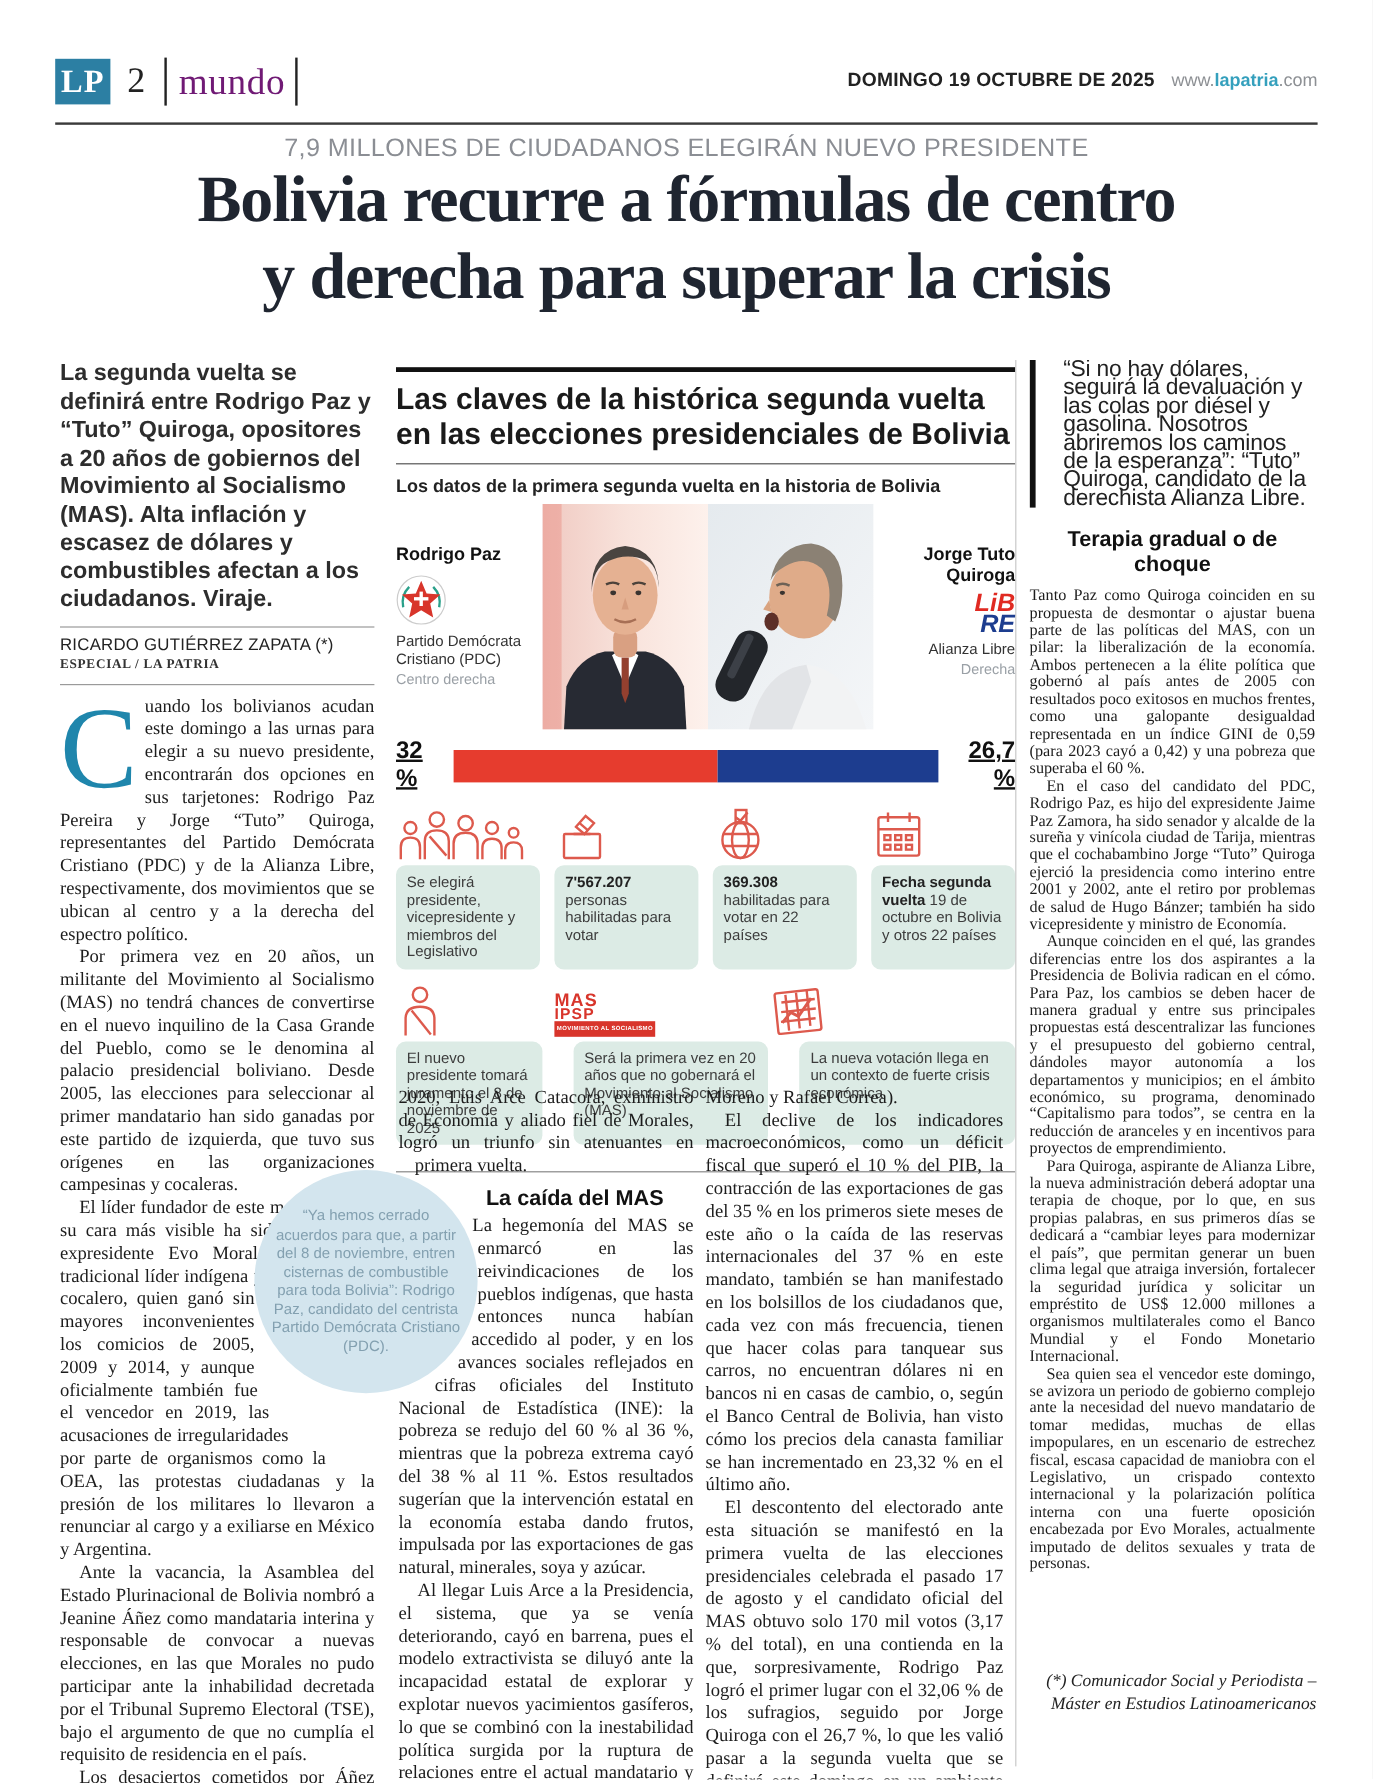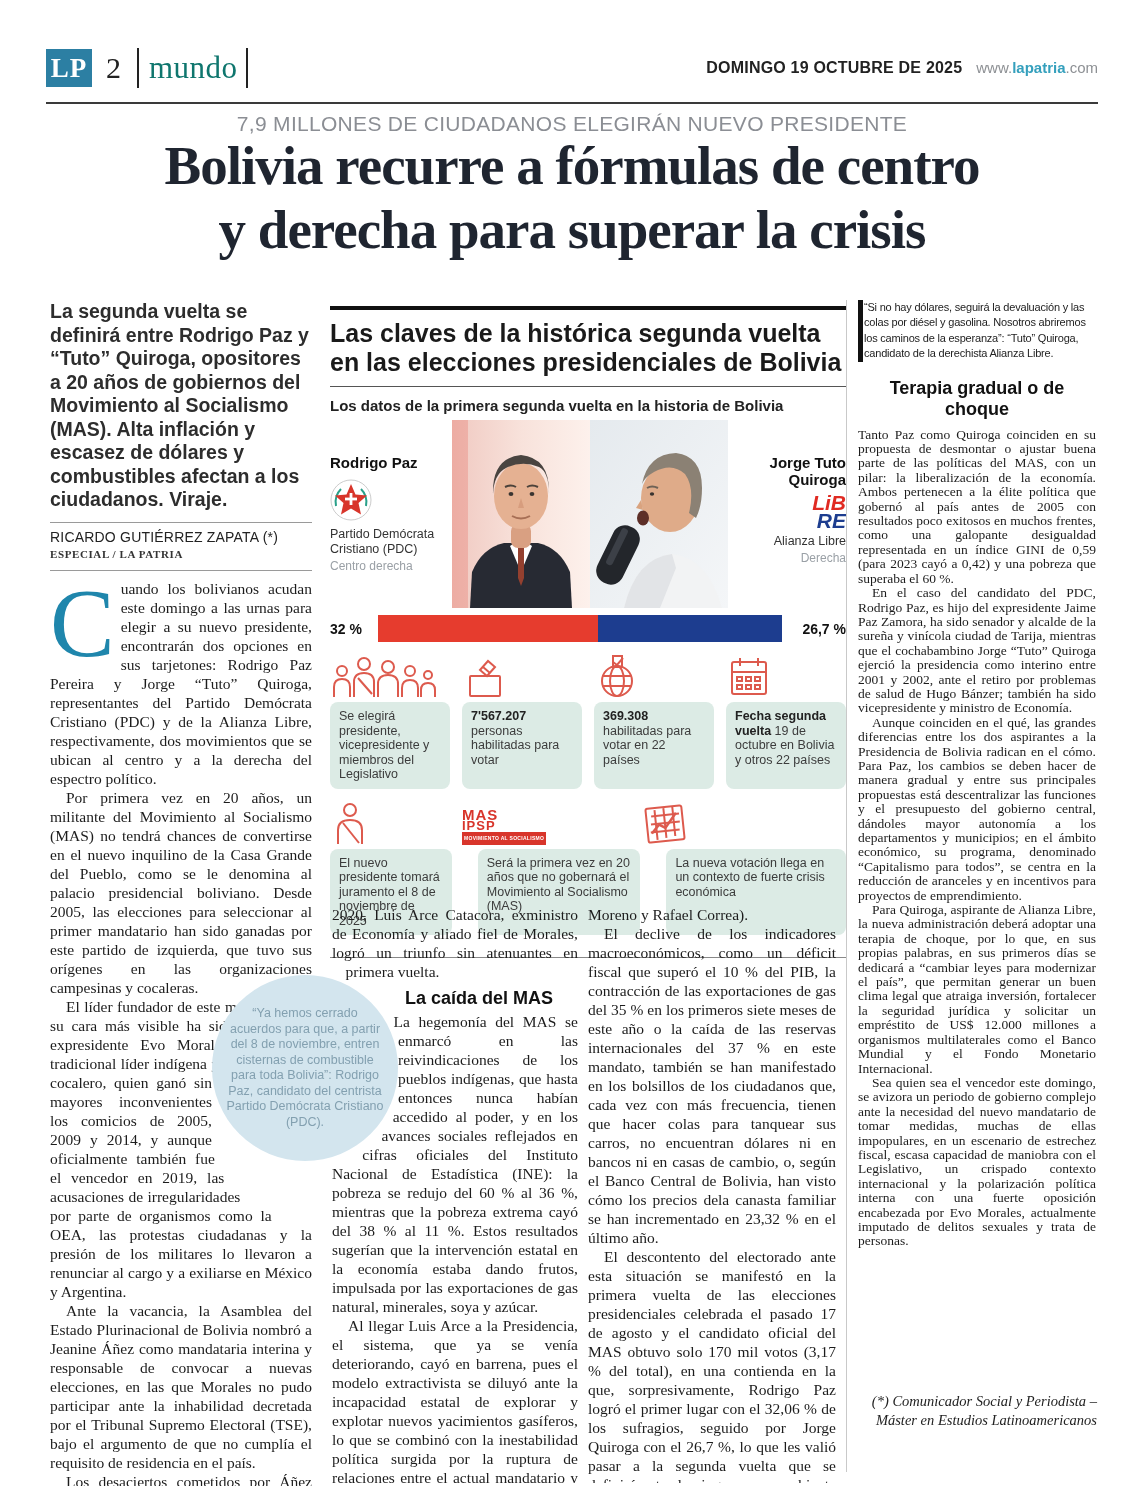--- a/index.html
+++ b/index.html
@@ -5,21 +5,21 @@
   html,body{margin:0;padding:0;background:#e8e8e8;}
   .page{position:relative;width:1144px;height:1486px;background:#ffffff;overflow:hidden;
         font-family:"Liberation Serif",serif;color:#1c1c1c;margin:0 auto;}
   
   .header-bar{position:absolute;left:46px;top:40px;width:1052px;height:56px;display:flex;align-items:center;}
   .lp-logo{width:46px;height:38px;background:#2c7fa3;color:#fff;font-family:"Liberation Serif",serif;
            font-weight:bold;font-size:27px;display:flex;align-items:center;justify-content:center;letter-spacing:1px;}
   .page-number{font-size:30px;margin-left:14px;color:#222;}
   .hsep{width:2px;height:40px;background:#222;margin:0 10px 0 16px;}
   .hsep2{width:2px;height:40px;background:#222;margin-left:8px;}
-  .section-name{font-size:31px;color:#0f766e;letter-spacing:.5px;}
+  .section-name{font-size:31px;color:#701a75;letter-spacing:.5px;}
   .header-right{margin-left:auto;display:flex;align-items:baseline;gap:14px;font-family:"Liberation Sans",sans-serif;}
   .issue-date{font-size:16px;font-weight:bold;color:#222;letter-spacing:.2px;}
   .site-url{font-size:15px;color:#8d9094;}
   .site-url b{color:#35a0bd;}
   .header-rule{position:absolute;left:46px;top:102px;width:1052px;height:2px;background:#3a3a3a;}
   
   .kicker{position:absolute;left:60px;top:112px;width:1024px;text-align:center;
           font-family:"Liberation Sans",sans-serif;font-size:21px;color:#8b8e94;letter-spacing:.3px;}
   .headline{position:absolute;left:30px;top:134px;width:1084px;text-align:center;
             font-family:"Liberation Serif",serif;font-weight:bold;color:#1f2530;
@@ -52,21 +52,21 @@
   .cand-right{flex:1;text-align:right;padding-top:34px;}
   .cand-name{font-size:15px;font-weight:bold;color:#111;}
   .cand-party{font-size:12.5px;color:#333;line-height:15px;margin-top:4px;}
   .cand-pos{font-size:12px;color:#9aa0a6;margin-top:2px;}
   .pdc-logo{margin:8px 0 6px 0;}
   .libre-logo{font-style:italic;font-weight:bold;line-height:18px;font-size:21px;margin:6px 0 4px 0;}
   .libre-top{color:#e02a22;}
   .libre-bottom{color:#1d3d8f;}
   .photo{width:138px;height:188px;}
   .ig-bar-row{display:flex;align-items:center;margin-top:7px;}
-  .bar-label{font-size:14px;font-weight:bold;color:#111;}
+  .bar-label{font-size:20px;font-weight:bold;color:#111;text-decoration:underline;}
   .bar-label.left{width:40px;}
   .bar-label.right{width:56px;text-align:right;}
   .result-bar{flex:1;height:27px;display:flex;margin:0 8px;}
   .bar-left{background:#e63c2e;height:100%;}
   .bar-right{background:#1d3d8f;height:100%;flex:1;}
   .ig-caption{text-align:center;font-size:13px;color:#333;margin-top:7px;}
   .ig-icons-row{display:flex;gap:12px;margin-top:10px;align-items:flex-end;}
   .icon-cell{height:46px;display:flex;align-items:flex-end;}
   .ig-facts-row{display:flex;gap:12px;margin-top:4px;}
   .fact-box{background:#dcebe5;border-radius:8px;padding:7px 9px;font-size:12.5px;line-height:14.5px;color:#3c3c3c;}
@@ -82,22 +82,22 @@
   .mid-col{position:absolute;top:905px;height:578px;overflow:hidden;font-size:15.5px;line-height:19px;text-align:justify;}
   .col2{left:332px;width:246px;}
   .col3{left:588px;width:248px;}
   .mid-col p{margin:0;text-indent:16px;}
   .mid-col p.nofirst{text-indent:0;}
   .mid-subhead{font-family:"Liberation Sans",sans-serif;font-weight:bold;font-size:18px;color:#111;
                text-align:center;margin:8px 0 4px 0;clear:none;}
   
   .vert-rule{position:absolute;left:846px;top:300px;width:1px;height:1172px;background:#c9c9c9;}
   .right-col{position:absolute;left:858px;top:300px;width:238px;height:1080px;overflow:hidden;}
-  .r-quote{border-left:5px solid #111;padding-left:1px;font-family:"Liberation Sans",sans-serif;
-           font-size:11px;line-height:15.4px;color:#222;letter-spacing:-.2px;}
+  .r-quote{border-left:5px solid #111;padding-left:23px;font-family:"Liberation Sans",sans-serif;
+           font-size:19px;line-height:15.4px;color:#222;letter-spacing:-.2px;}
   .r-subhead{font-family:"Liberation Sans",sans-serif;font-weight:bold;font-size:18px;color:#111;
              text-align:center;margin:16px 0 8px 0;}
   .r-body{font-size:13.5px;line-height:14.4px;text-align:justify;}
   .r-body p{margin:0;text-indent:14px;}
   .r-body p.nofirst{text-indent:0;}
   .footnote{position:absolute;left:857px;top:1392px;width:240px;text-align:right;font-style:italic;
             font-size:14.5px;line-height:19px;color:#222;}
   svg{display:block;}
 </style>
 </head>

